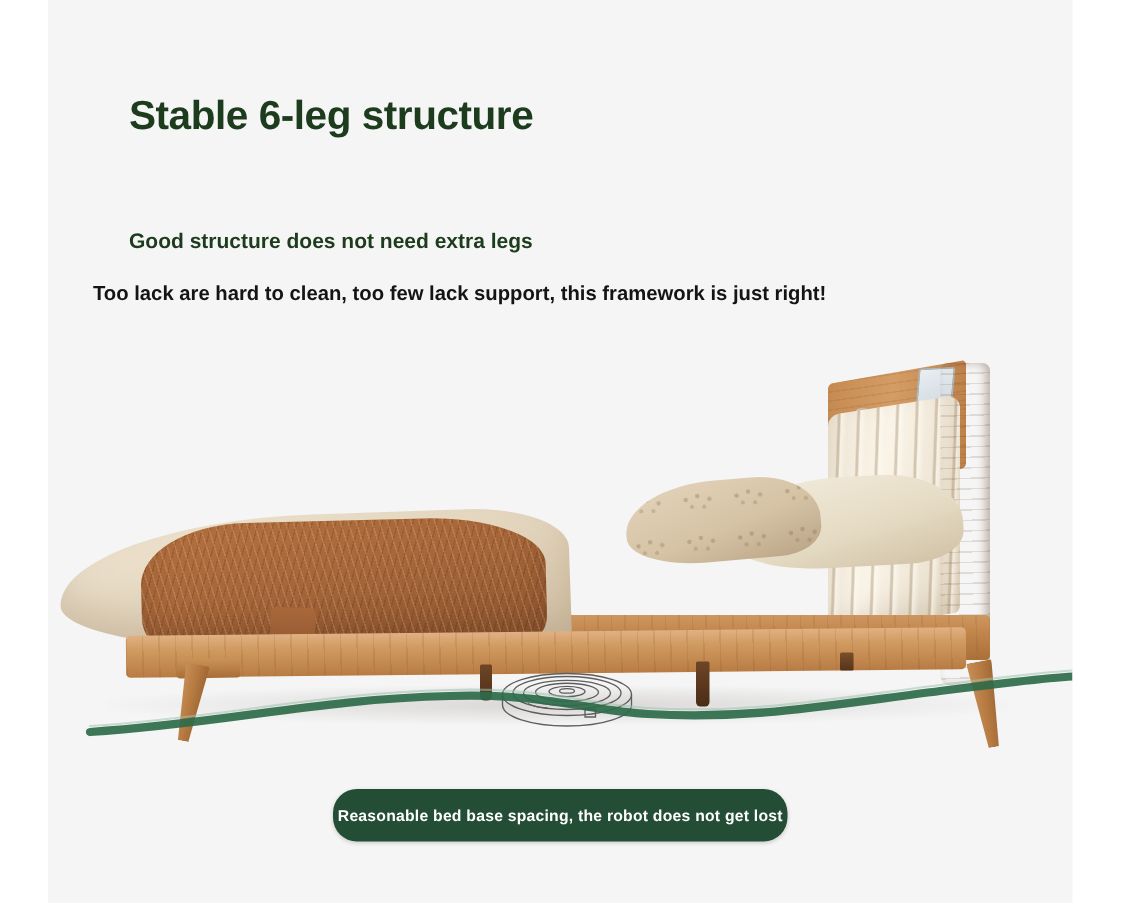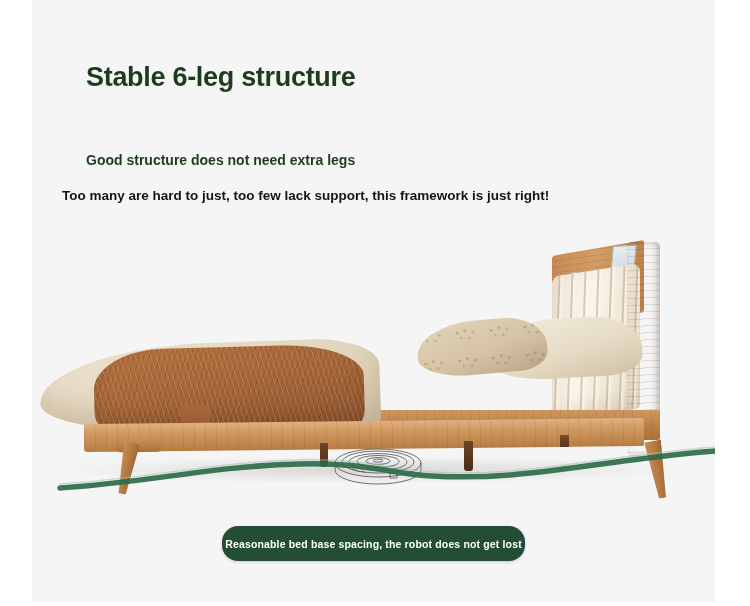--- a/index.html
+++ b/index.html
@@ -426,21 +426,21 @@
 <body>
 
 <div id="page">
 
   <div id="canvas">
 
     <div class="headline">Stable 6-leg structure</div>
 
     <div class="sub-one">Good structure does not need extra legs</div>
 
-    <div class="sub-two">Too many are hard to just, too few lack support, this framework is just right!</div>
+    <div class="sub-two">Too lack are hard to clean, too few lack support, this framework is just right!</div>
 
     <div id="photo">
 
       <div class="floor-shadow"></div>
 
       <div class="hb-back"></div>
       <div class="hb-vase"></div>
       <div class="hb-frame"></div>
       <div class="hb-cushion"></div>
       <div class="hb-post"></div>

